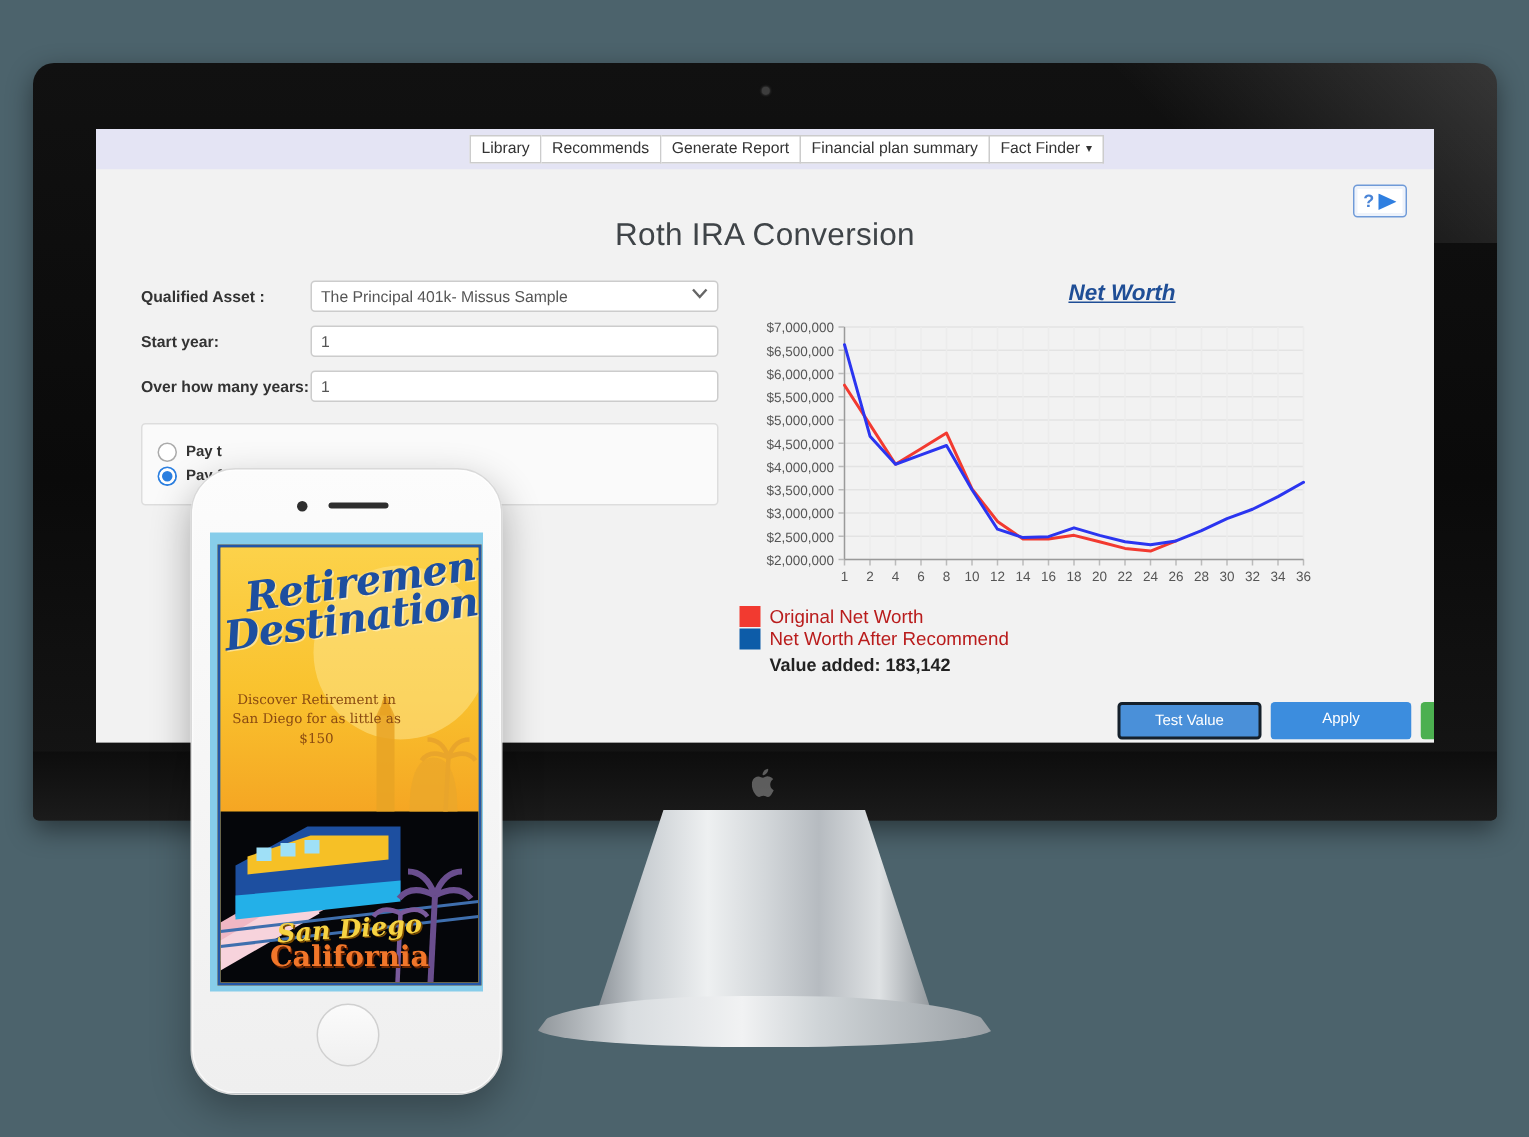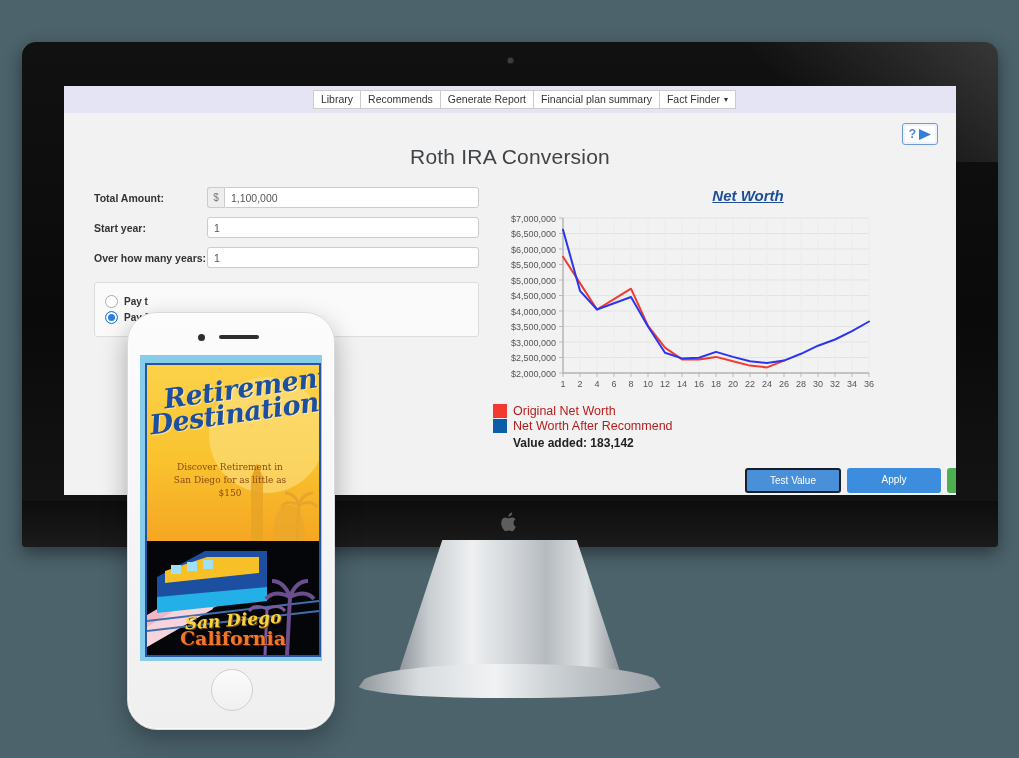--- a/index.html
+++ b/index.html
@@ -149,21 +149,21 @@
   .poster-sky{position:absolute;left:0;top:0;right:0;height:176px;background:linear-gradient(180deg,#fcd24a 0%,#f9c22e 55%,#f5a623 100%);}
   .poster-night{position:absolute;left:0;top:176px;right:0;bottom:0;background:#05060a;}
   .poster-title{
     position:absolute;left:2px;top:8px;width:168px;color:#1d4fa0;
     font-family:"DejaVu Serif",serif;font-style:italic;font-weight:bold;
     text-shadow:1px 1px 0 rgba(255,255,255,.45);
   }
   .pt1{font-size:27px;transform:rotate(-8deg);display:block;margin-left:14px;letter-spacing:-.5px;}
   .pt2{font-size:27px;transform:rotate(-8deg);display:block;margin-top:-6px;letter-spacing:-.5px;}
   .poster-sub{
-    position:absolute;left:23px;top:96px;width:120px;color:#8a4b12;
+    position:absolute;left:4px;top:96px;width:120px;color:#8a4b12;
     font-family:"DejaVu Serif",serif;font-size:9px;line-height:13px;text-align:center;
   }
   .poster-foot{position:absolute;left:0;right:0;bottom:6px;text-align:center;}
   .pf1{display:block;color:#f7d342;font-family:"DejaVu Serif",serif;font-style:italic;font-weight:bold;font-size:17px;transform:rotate(-4deg);text-shadow:1px 1px 0 #7a4b00;}
   .pf2{display:block;color:#f1762a;font-family:"DejaVu Serif",serif;font-weight:bold;font-size:19px;margin-top:-3px;text-shadow:1px 1px 0 #6b2400;}
 </style>
 </head>
 <body>
 
 <div class="scene">
@@ -193,28 +193,32 @@
               <polygon points="1,0 13,5.5 1,11" fill="#2f7fe0"></polygon>
             </svg>
         </div>
 
         <div class="page-title">Roth IRA Conversion</div>
 
         <div class="content">
 
           <div class="left-col">
 
-
             <div class="form-row">
-              <div class="form-label">Total Amount:</div>
-              <div class="ctrl input-group">
-                <div class="addon">$</div>
-                <input class="input-el" type="text" value="1,100,000" style="">
-              </div>
-            </div>
+              <div class="form-label">Qualified Asset :</div>
+              <div class="ctrl select-wrap">
+                <select class="input-el">
+                  <option>The Principal 401k- Missus Sample</option>
+                </select>
+                <svg class="chev" width="11" height="8" viewBox="0 0 11 8">
+                    <path d="M1 1 L5.5 6 L10 1" stroke="#666" stroke-width="1.6" fill="none"></path>
+                  </svg>
+              </div>
+            </div>
+
 
             <div class="form-row">
               <div class="form-label">Start year:</div>
               <div class="ctrl">
                 <input class="input-el" type="text" value="1" style="">
               </div>
             </div>
 
             <div class="form-row">
               <div class="form-label">Over how many years:</div>

